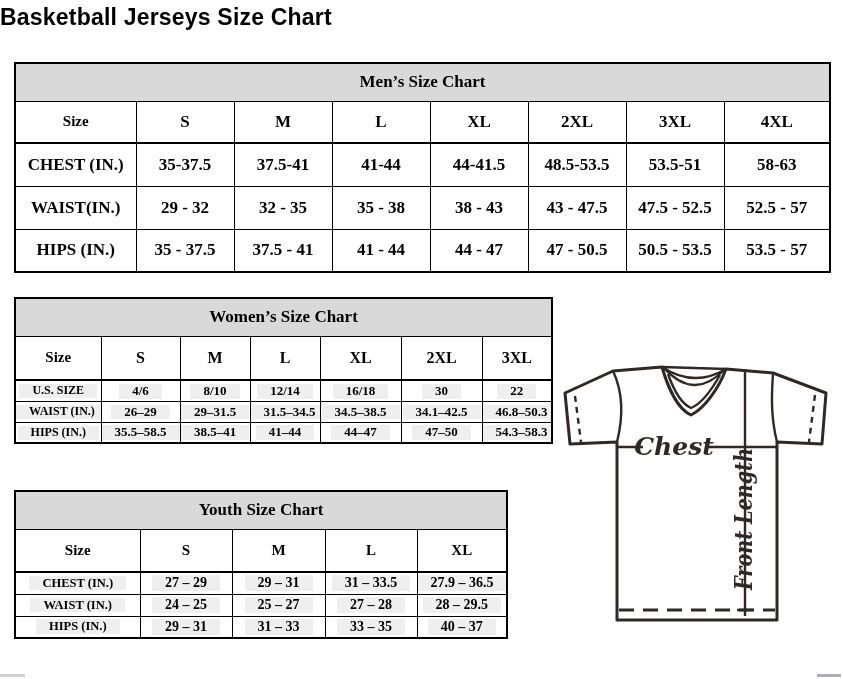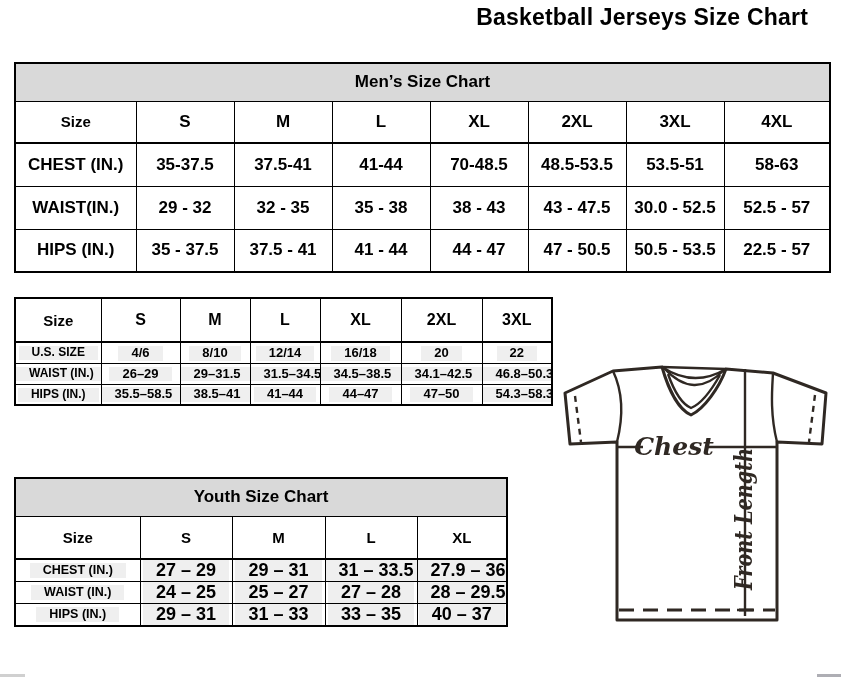--- a/index.html
+++ b/index.html
@@ -1,21 +1,21 @@
 <!DOCTYPE html>
 <html><head>
 <meta charset="utf-8">
 <style>
   html,body{margin:0;padding:0;background:#fff;}
   .page{position:relative;width:843px;height:679px;background:#ffffff;
         font-family:"Liberation Sans",sans-serif;color:#000;overflow:hidden;}
-  .title{position:absolute;top:4px;left:0;width:808px;margin:0;text-align:right;
+  .title{position:absolute;top:4px;left:0;width:808px;margin:0;text-align:left;
          font-size:23px;font-weight:bold;letter-spacing:0.2px;}
   table.tbl{position:absolute;border-collapse:collapse;table-layout:fixed;background:#fff;
-            border:2.5px solid #000;}
+            border:2.5px solid #000;font-family:Liberation Serif, serif;}
   table.tbl td{border:1.5px solid #000;text-align:center;vertical-align:middle;
                padding:0;white-space:nowrap;overflow:hidden;font-weight:bold;}
   tr.band{height:38px;}
   td.band-cell{background:#d9d9d9;font-size:17px;border-bottom-width:2px;}
   tr.hdr td{border-bottom-width:2.5px;}
   
   .men{left:14px;top:62px;width:815px;}
   .men tr.hdr{height:42px;}
   .men tr.data{height:43px;}
   .men tr.hdr td{font-size:17px;}
@@ -24,25 +24,25 @@
   .men tr.hdr td.rowlbl{font-size:15px;}
   
   .women{left:14px;top:297px;width:537px;}
   .women tr.hdr{height:44px;}
   .women tr.hdr td{font-size:16px;}
   .women tr.hdr td.rowlbl{font-size:15px;}
   .women tr.small{height:21px;}
   .women tr.small td{font-size:13px;}
   .women tr.small td.rowlbl{font-size:12px;}
   
-  .youth{left:14px;top:477px;width:492px;}
+  .youth{left:14px;top:490px;width:492px;}
   .youth tr.hdr{height:43px;}
   .youth tr.hdr td{font-size:15px;}
   .youth tr.small{height:22px;}
-  .youth tr.small td{font-size:18px;}
+  .youth tr.small td{font-size:14px;}
   .youth tr.small td.rowlbl{font-size:12.5px;}
   tr.small td{border-width:1px;}
   .hl{background:#efefef;padding:0 13px;display:inline-block;line-height:1.15;}
   
   .jersey{position:absolute;left:554px;top:358px;width:282px;height:272px;}
   .jersey path,.jersey line{fill:none;stroke:#2f2823;stroke-linejoin:round;stroke-linecap:butt;}
   .jersey text{fill:#2f2823;font-family:"DejaVu Serif",serif;font-style:italic;font-weight:bold;}
   
   .frag{position:absolute;}
   .frag-l{left:0;top:674px;width:25px;height:3px;background:#d0d0d0;}
@@ -78,75 +78,78 @@
       <td>XL</td>
       <td>2XL</td>
       <td>3XL</td>
       <td>4XL</td>
     </tr>
     <tr class="data">
       <td class="rowlbl">CHEST (IN.)</td>
       <td>35-37.5</td>
       <td>37.5-41</td>
       <td>41-44</td>
-      <td>70-48.5</td>
+      <td>44-41.5</td>
       <td>48.5-53.5</td>
       <td>53.5-51</td>
       <td>58-63</td>
     </tr>
     <tr class="data">
       <td class="rowlbl">WAIST(IN.)</td>
       <td>29 - 32</td>
       <td>32 - 35</td>
       <td>35 - 38</td>
       <td>38 - 43</td>
       <td>43 - 47.5</td>
-      <td>30.0 - 52.5</td>
+      <td>47.5 - 52.5</td>
       <td>52.5 - 57</td>
     </tr>
     <tr class="data">
       <td class="rowlbl">HIPS (IN.)</td>
       <td>35 - 37.5</td>
       <td>37.5 - 41</td>
       <td>41 - 44</td>
       <td>44 - 47</td>
       <td>47 - 50.5</td>
       <td>50.5 - 53.5</td>
-      <td>22.5 - 57</td>
+      <td>53.5 - 57</td>
     </tr>
   </tbody>
     </table>
 
   <table class="tbl women">
     <colgroup>
       <col style="width:86px">
         <col style="width:79px">
         <col style="width:70px">
         <col style="width:70px">
       <col style="width:81px">
         <col style="width:81px">
         <col style="width:70px">
     </colgroup>
     <tbody>
+        <tr class="band">
+      <td class="band-cell" colspan="7">Women’s Size Chart</td>
+    </tr>
     <tr class="hdr">
       <td class="rowlbl">Size</td>
       <td>S</td>
       <td>M</td>
       <td>L</td>
       <td>XL</td>
       <td>2XL</td>
       <td>3XL</td>
     </tr>
     <tr class="small">
       <td class="rowlbl"><span class="hl">U.S. SIZE</span></td>
       <td><span class="hl">4/6</span></td>
       <td><span class="hl">8/10</span></td>
       <td><span class="hl">12/14</span></td>
       <td><span class="hl">16/18</span></td>
-      <td><span class="hl">20</span></td>
+      <td><span class="hl">30</span></td>
       <td><span class="hl">22</span></td>
     </tr>
     <tr class="small">
       <td class="rowlbl"><span class="hl">WAIST (IN.)</span></td>
       <td><span class="hl">26–29</span></td>
       <td><span class="hl">29–31.5</span></td>
       <td><span class="hl">31.5–34.5</span></td>
       <td><span class="hl">34.5–38.5</span></td>
       <td><span class="hl">34.1–42.5</span></td>
       <td><span class="hl">46.8–50.3</span></td>

